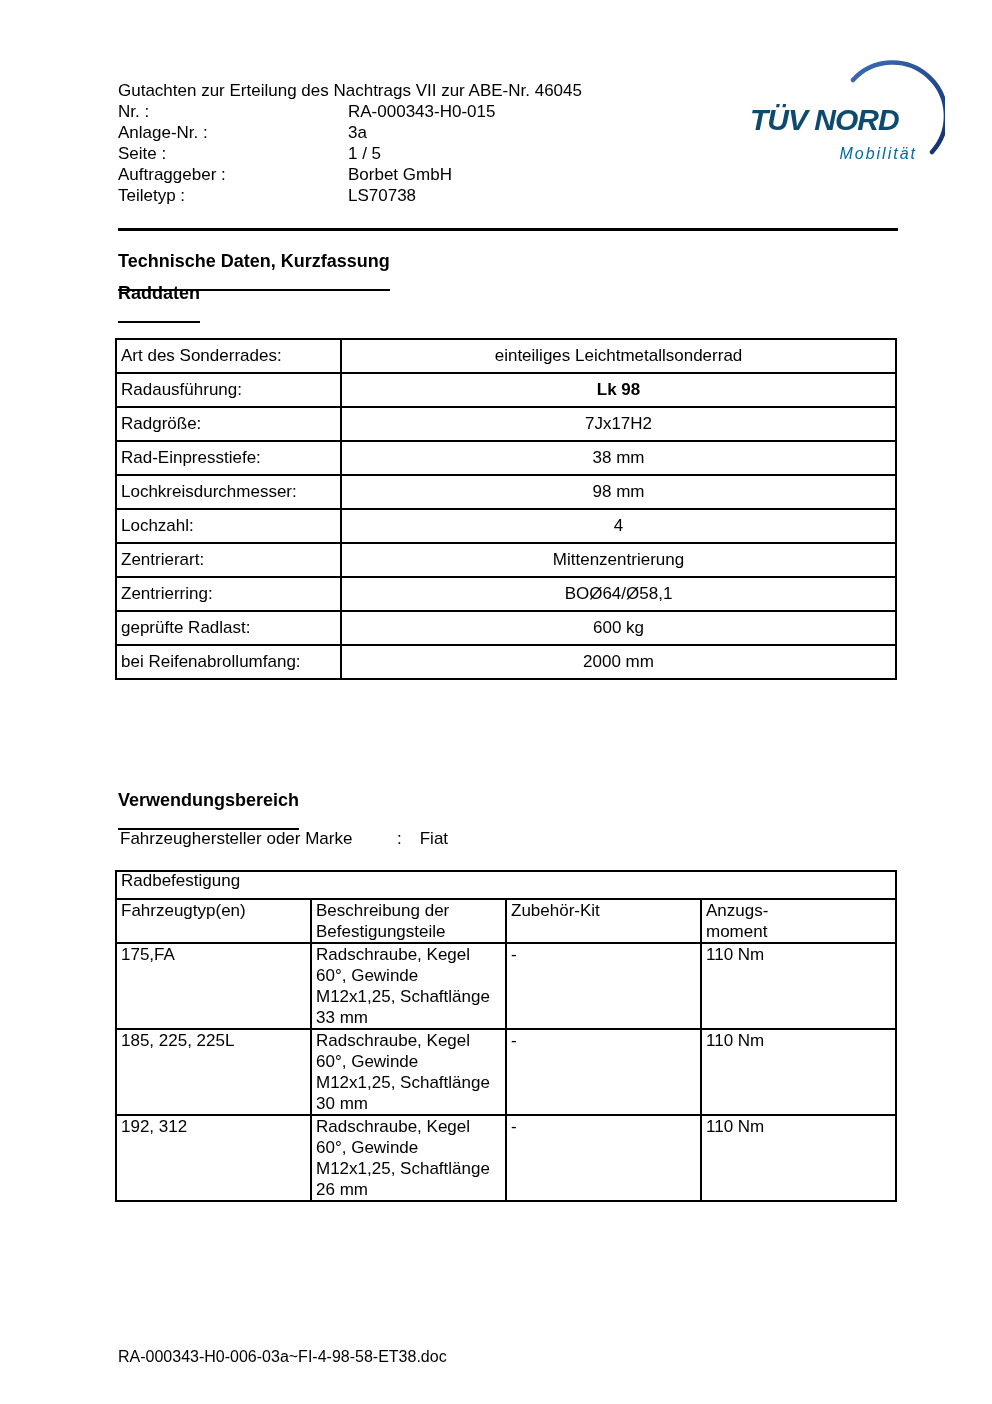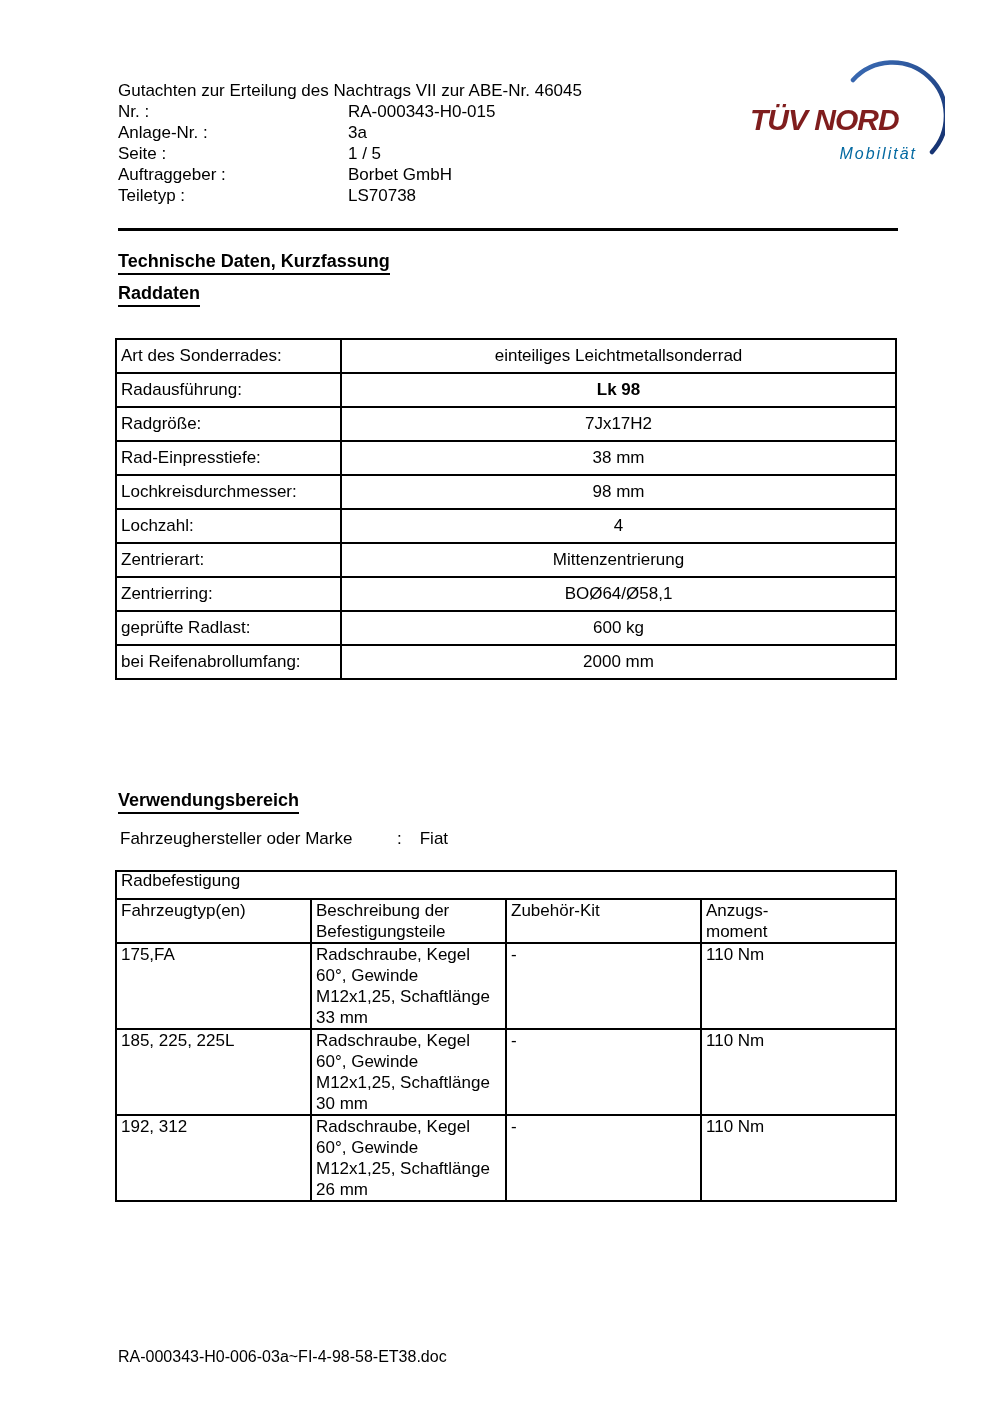--- a/index.html
+++ b/index.html
@@ -31,21 +31,21 @@
   .logo-arc { position: absolute; left: 105px; top: 7px; }
   .logo-wordmark {
     position: absolute;
     left: 10px;
     top: 58px;
     width: 168px;
     font-size: 30px;
     font-weight: bold;
     font-style: italic;
     letter-spacing: -1px;
-    color: #7f1d1d;
+    color: #0c4a6e;
     white-space: nowrap;
   }
   .logo-tagline {
     position: absolute;
     left: 10px;
     top: 100px;
     width: 167px;
     text-align: right;
     font-size: 16px;
     font-style: italic;
@@ -67,21 +67,21 @@
   
   .section-heading {
     position: absolute;
     left: 118px;
     font-size: 18px;
     font-weight: bold;
   }
   .section-heading span {
     display: inline-block;
     border-bottom: 2px solid #000;
-    padding-bottom: 1px;
+    padding-bottom: 17px;
   }
   .heading-tech { top: 251px; }
   .heading-raddaten { top: 283px; }
   .heading-verwendung { top: 790px; }
 
   
   table { border-collapse: collapse; table-layout: fixed; }
   td { border: 2px solid #000; font-size: 17px; vertical-align: middle; }
   .raddaten-table {
     position: absolute;

